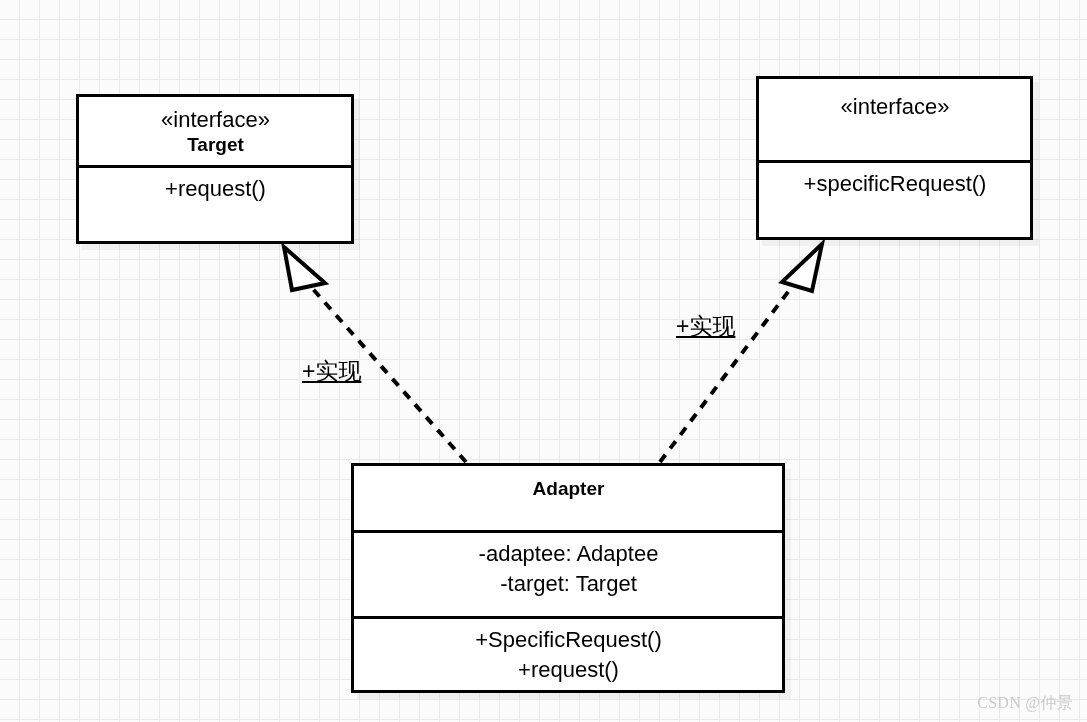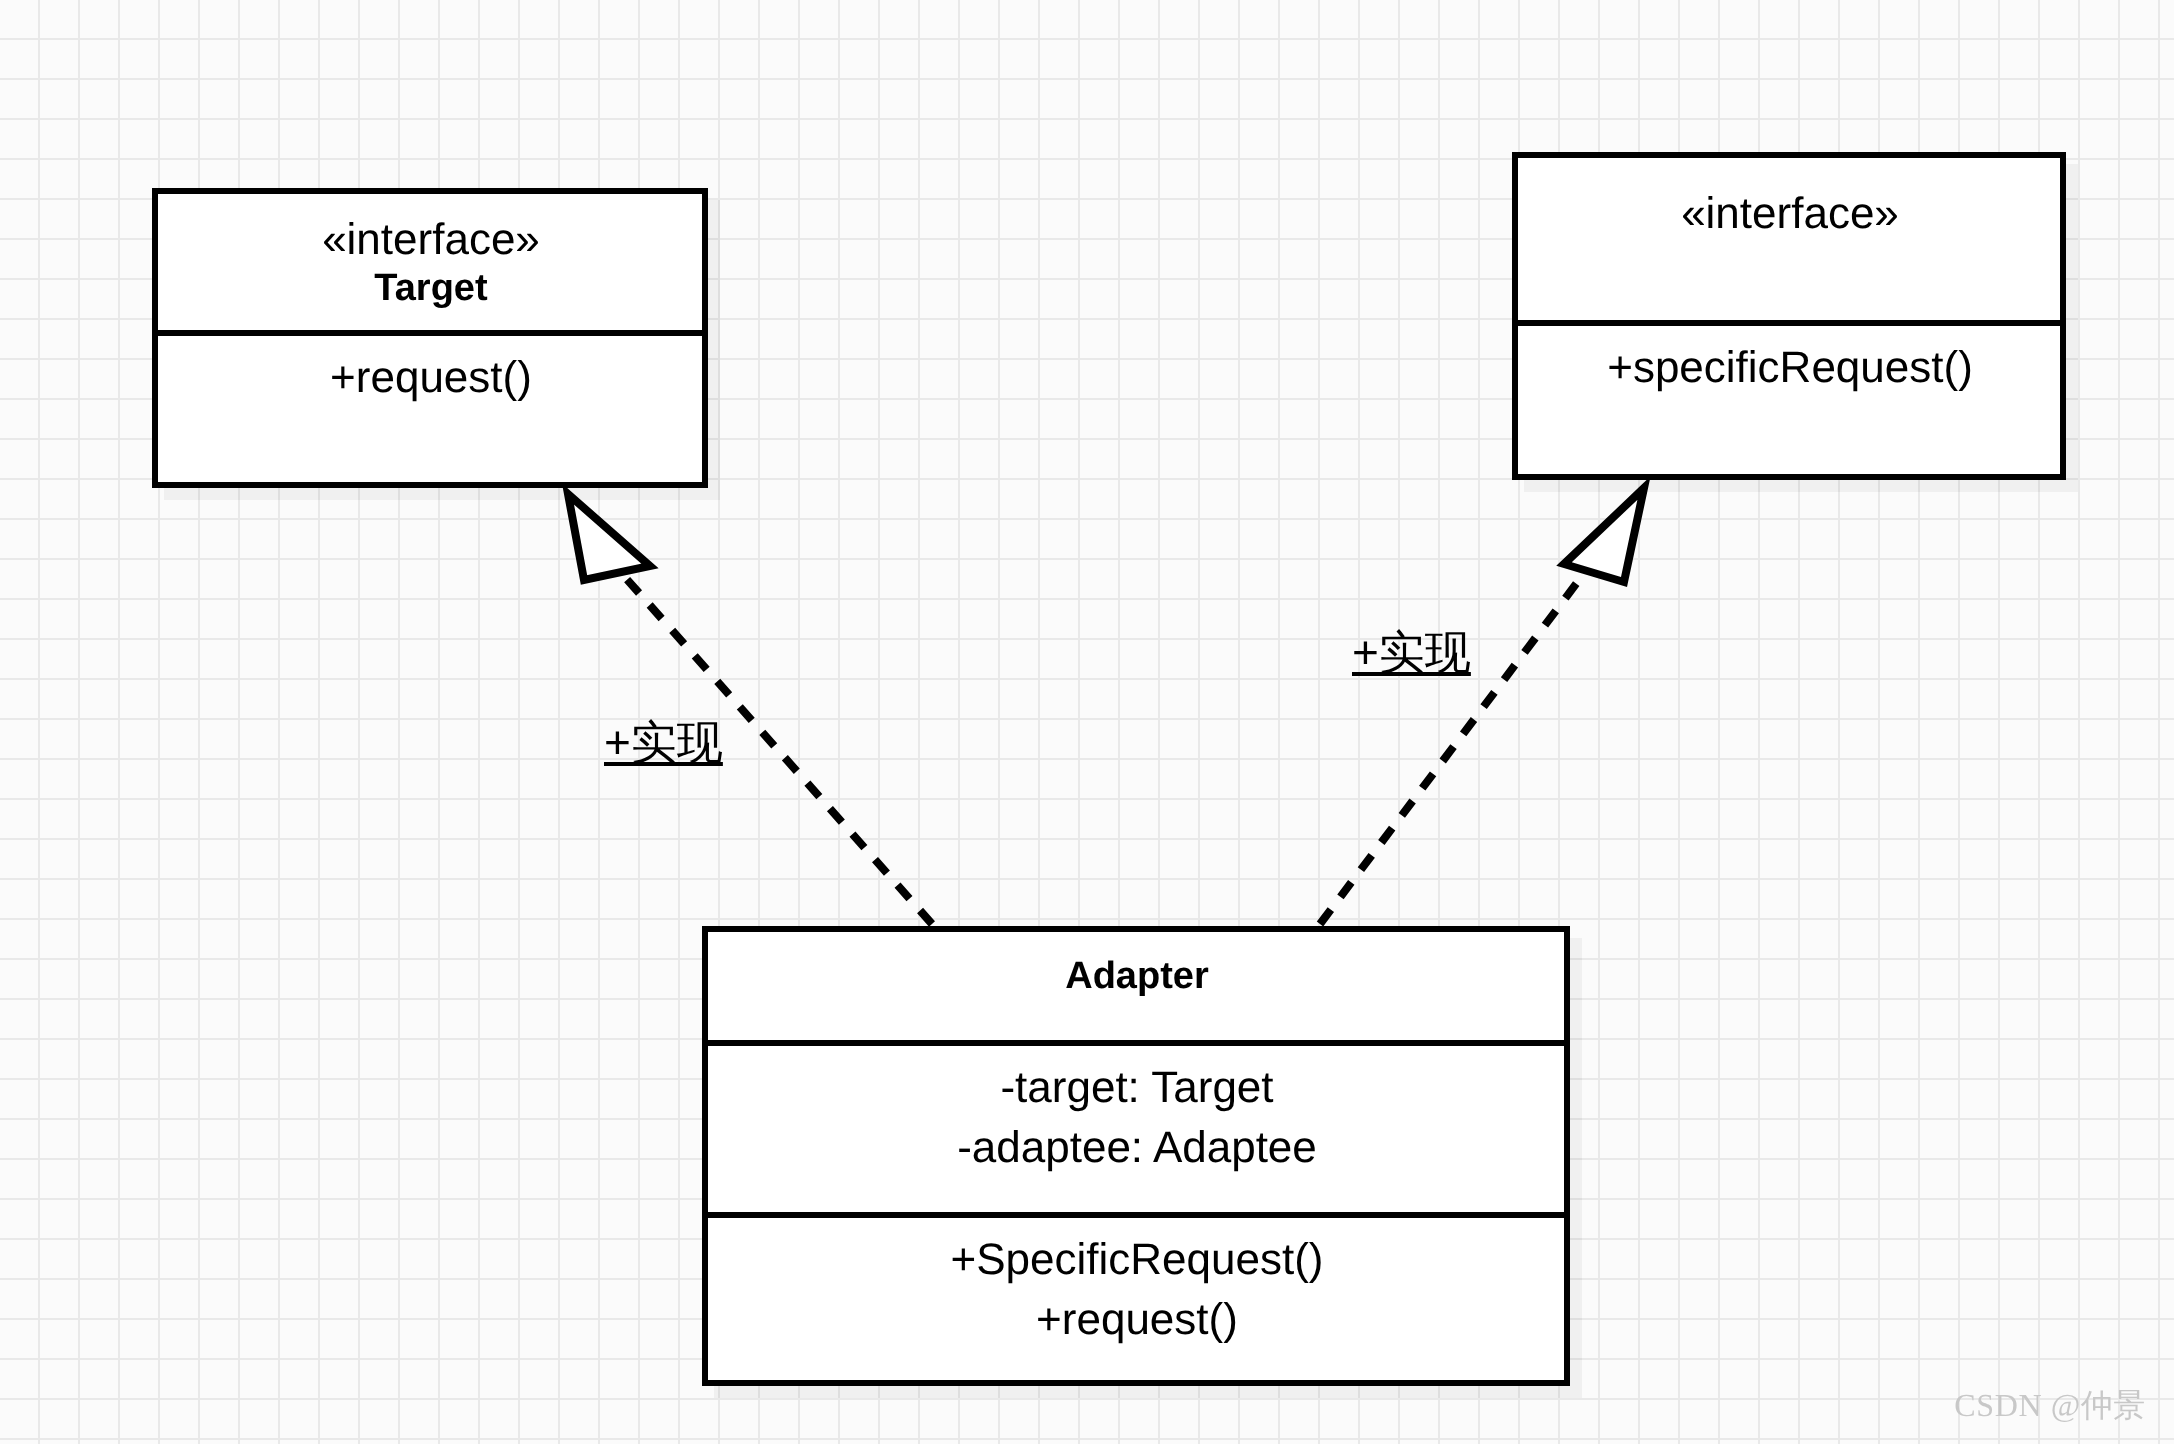--- a/index.html
+++ b/index.html
@@ -76,21 +76,21 @@
     white-space: nowrap;
   }
 
   
   #box-target      { left: 76px;  top: 94px;  width: 278px; height: 150px; }
   #box-adaptee     { left: 756px; top: 76px;  width: 277px; height: 164px; }
   #box-adapter     { left: 351px; top: 463px; width: 434px; height: 230px; }
 
   #box-target .head-comp    { height: 68px; padding-top: 9px; }
   #box-adaptee .head-comp   { height: 81px; padding-top: 14px; }
-  #box-adapter .head-comp   { height: 54px; padding-top: 11px; }
+  #box-adapter .head-comp   { height: 64px; padding-top: 11px; }
   #box-adapter .attr-comp   { height: 86px; }
 
   
   .edge-label {
     position: absolute;
     font-size: 23px;
     color: #000;
     white-space: nowrap;
     z-index: 6;
     background: transparent;
@@ -147,22 +147,22 @@
     <div class="compartment ops-comp">
       <div class="member">+specificRequest()</div>
     </div>
   </div>
 
   <div class="uml-box" id="box-adapter">
     <div class="compartment head-comp">
       <div class="class-name">Adapter</div>
     </div>
     <div class="compartment attr-comp">
+      <div class="member">-adaptee: Adaptee</div>
       <div class="member">-target: Target</div>
-      <div class="member">-adaptee: Adaptee</div>
     </div>
     <div class="compartment ops-comp">
       <div class="member">+SpecificRequest()</div>
       <div class="member">+request()</div>
     </div>
   </div>
 
   <div class="edge-label" id="label-left">+实现</div>
   <div class="edge-label" id="label-right">+实现</div>
 

